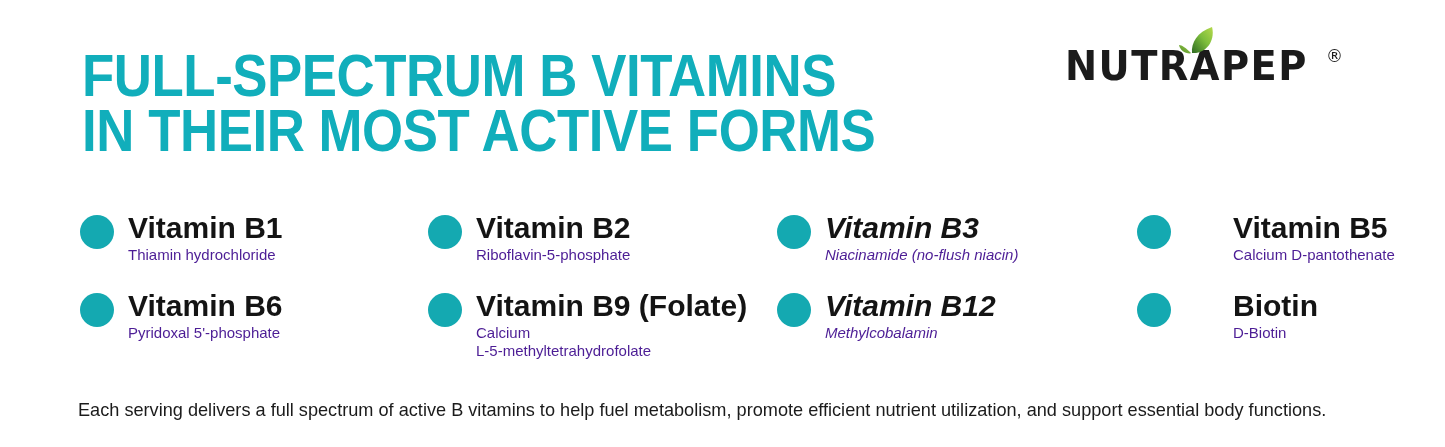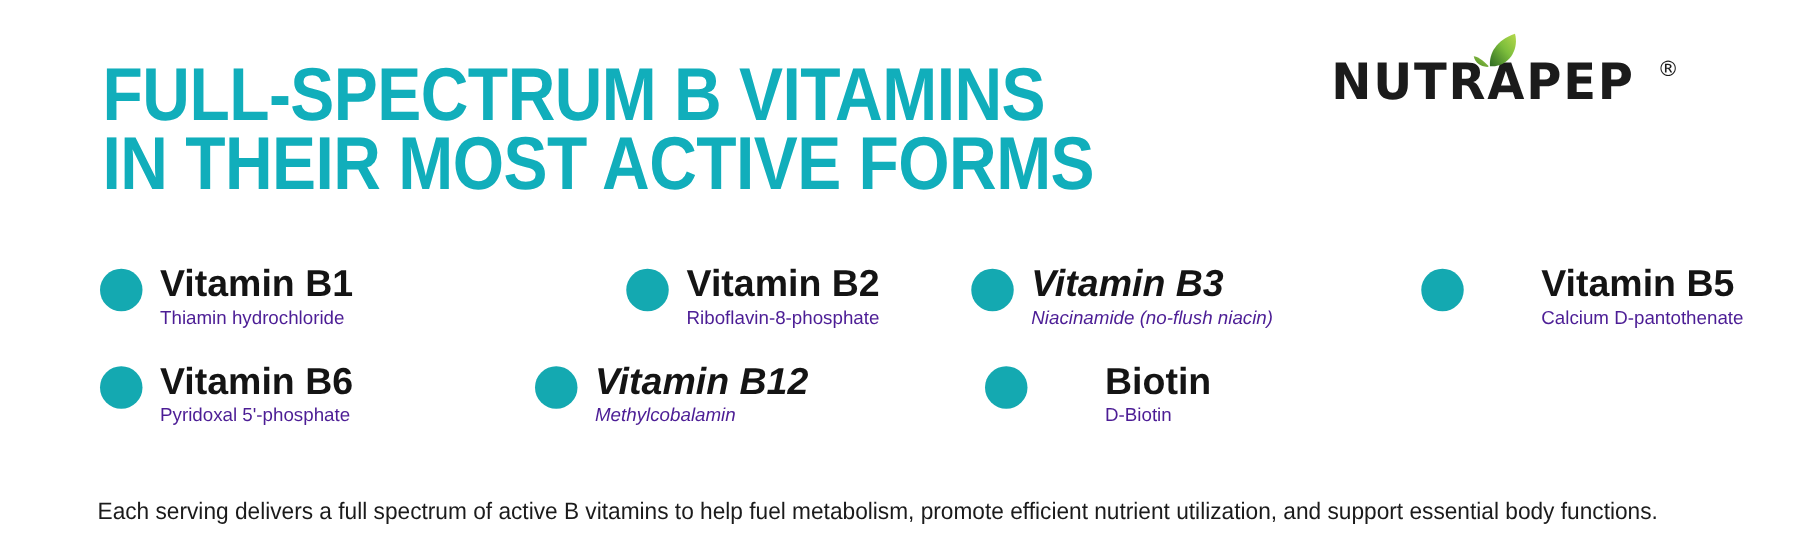--- a/index.html
+++ b/index.html
@@ -83,21 +83,21 @@
   .vitamin-row {
     display: flex;
     align-items: flex-start;
   }
   .vitamin-row.row-1 { height: 78px; }
   .vitamin-item {
     display: flex;
     align-items: flex-start;
   }
   .vitamin-item.col-0 { width: 348px; }
-  .vitamin-item.col-1 { width: 349px; justify-content: center; }
+  .vitamin-item.col-1 { width: 349px; }
   .vitamin-item.col-2 { width: 360px; font-style: italic; }
   .vitamin-item.col-3 { width: 290px; gap: 48px; }
 
   .bullet {
     flex: 0 0 auto;
     width: 34px;
     height: 34px;
     border-radius: 50%;
     background: #14A9B1;
     margin-top: 3px;
@@ -173,21 +173,21 @@
         <span class="bullet"></span>
         <div class="vitamin-text">
           <div class="vitamin-name">Vitamin B1</div>
           <div class="vitamin-sub">Thiamin hydrochloride</div>
         </div>
       </div>
       <div class="vitamin-item col-1">
         <span class="bullet"></span>
         <div class="vitamin-text">
           <div class="vitamin-name">Vitamin B2</div>
-          <div class="vitamin-sub">Riboflavin-8-phosphate</div>
+          <div class="vitamin-sub">Riboflavin-5-phosphate</div>
         </div>
       </div>
       <div class="vitamin-item col-2">
         <span class="bullet"></span>
         <div class="vitamin-text">
           <div class="vitamin-name">Vitamin B3</div>
           <div class="vitamin-sub">Niacinamide (no-flush niacin)</div>
         </div>
       </div>
       <div class="vitamin-item col-3">
@@ -200,20 +200,28 @@
     </div>
 
     <div class="vitamin-row row-2">
       <div class="vitamin-item col-0">
         <span class="bullet"></span>
         <div class="vitamin-text">
           <div class="vitamin-name">Vitamin B6</div>
           <div class="vitamin-sub">Pyridoxal 5'-phosphate</div>
         </div>
       </div>
+      <div class="vitamin-item col-1">
+        <span class="bullet"></span>
+        <div class="vitamin-text">
+          <div class="vitamin-name">Vitamin B9 (Folate)</div>
+          <div class="vitamin-sub">Calcium
+L-5-methyltetrahydrofolate</div>
+        </div>
+      </div>
       <div class="vitamin-item col-2">
         <span class="bullet"></span>
         <div class="vitamin-text">
           <div class="vitamin-name">Vitamin B12</div>
           <div class="vitamin-sub">Methylcobalamin</div>
         </div>
       </div>
       <div class="vitamin-item col-3">
         <span class="bullet"></span>
         <div class="vitamin-text">

